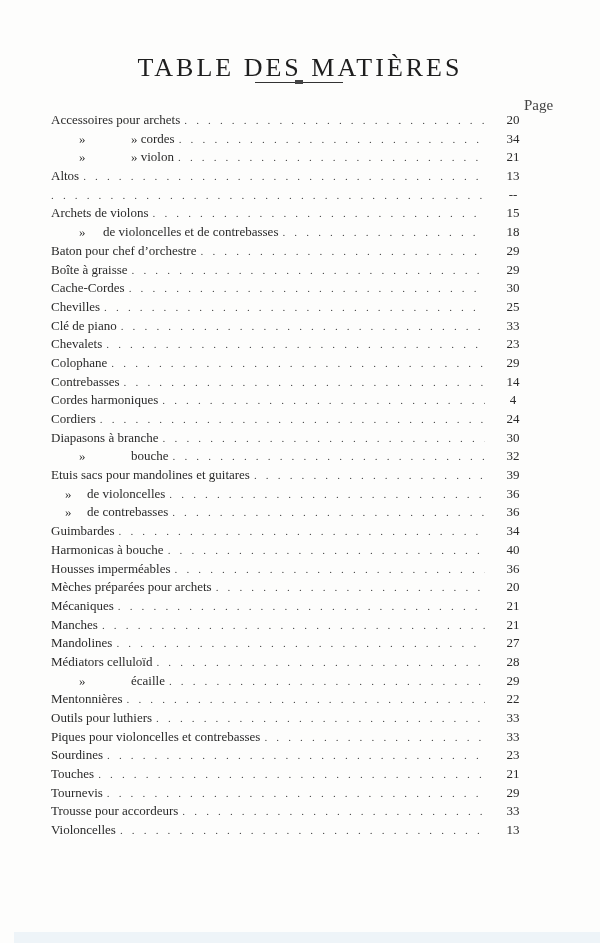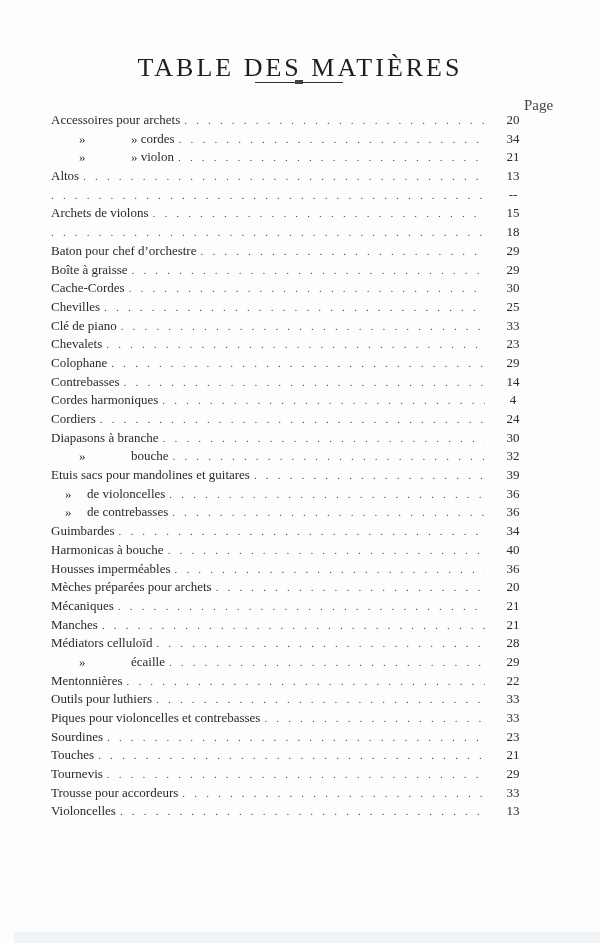--- a/index.html
+++ b/index.html
@@ -58,20 +58,21 @@
     <div class="row">
       <span class="dots"></span>
       <span class="pg">--</span>
     </div>
     <div class="row">
       <span class="label"><span>Archets de violons</span></span>
       <span class="dots"></span>
       <span class="pg">15</span>
     </div>
     <div class="row">
+      <span class="label" style="padding-left: 28px;"><span style="display: inline-block; width: 24px;">»</span><span>de violoncelles et de contrebasses</span></span>
       <span class="dots"></span>
       <span class="pg">18</span>
     </div>
     <div class="row">
       <span class="label"><span>Baton pour chef d’orchestre</span></span>
       <span class="dots"></span>
       <span class="pg">29</span>
     </div>
     <div class="row">
       <span class="label"><span>Boîte à graisse</span></span>
@@ -165,20 +166,25 @@
     </div>
     <div class="row">
       <span class="label"><span>Mécaniques</span></span>
       <span class="dots"></span>
       <span class="pg">21</span>
     </div>
     <div class="row">
       <span class="label"><span>Manches</span></span>
       <span class="dots"></span>
       <span class="pg">21</span>
+    </div>
+    <div class="row">
+      <span class="label"><span>Mandolines</span></span>
+      <span class="dots"></span>
+      <span class="pg">27</span>
     </div>
     <div class="row">
       <span class="label"><span>Médiators celluloïd</span></span>
       <span class="dots"></span>
       <span class="pg">28</span>
     </div>
     <div class="row">
       <span class="label ind1"><span class="q">»</span><span>écaille</span></span>
       <span class="dots"></span>
       <span class="pg">29</span>

